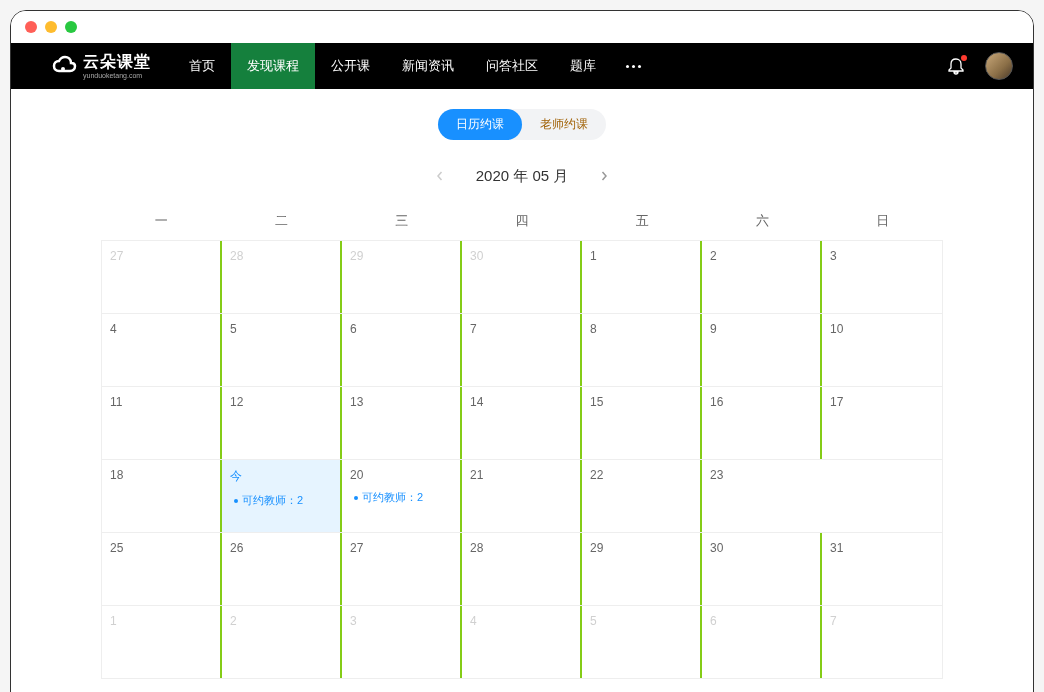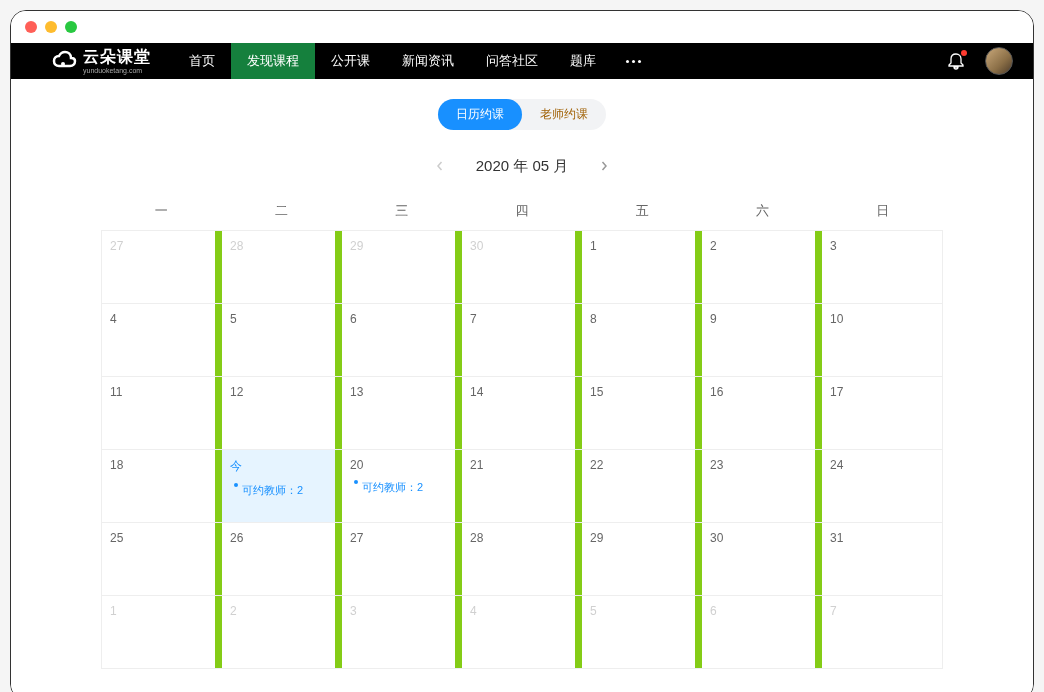--- a/index.html
+++ b/index.html
@@ -26,21 +26,21 @@
     }
     .traffic-light {
       width: 12px; height: 12px; border-radius: 50%;
     }
     .tl-red { background: #ff5f57; }
     .tl-yellow { background: #febc2e; }
     .tl-green { background: #28c840; }
 
     .header {
       background: #000;
-      height: 36px;
+      height: 46px;
       display: flex;
       align-items: center;
       padding: 0 20px 0 40px;
       color: #fff;
     }
     .logo {
       display: flex;
       align-items: center;
       gap: 4px;
       margin-right: 22px;
@@ -163,21 +163,21 @@
       margin: 0 40px;
       border: 1px solid #eee;
       border-bottom: none;
     }
     .calendar-row {
       display: grid;
       grid-template-columns: repeat(7, 1fr);
       border-bottom: 1px solid #eee;
     }
     .calendar-cell {
-      border-right: 7px solid #84cc16;
+      border-right: 2px solid #84cc16;
       min-height: 72px;
       padding: 8px 8px;
       position: relative;
       cursor: pointer;
     }
     .calendar-cell:last-child { border-right: none; }
     .calendar-cell.today {
       background: #e6f4ff;
     }
     .day-num {
@@ -189,21 +189,21 @@
     }
     .today-label {
       font-size: 12px;
       color: #1890ff;
     }
     .event {
       margin-top: 8px;
       font-size: 11px;
       color: #1890ff;
       display: flex;
-      align-items: flex-start;
+      align-items: center;
       gap: 4px;
       padding-left: 4px;
     }
     .event-dot {
       width: 4px; height: 4px;
       background: #1890ff;
       border-radius: 50%;
       flex-shrink: 0;
     }
   </style>
@@ -381,23 +381,20 @@
           </div>
           <div class="calendar-cell">
             <div class="day-num">21</div>
           </div>
           <div class="calendar-cell">
             <div class="day-num">22</div>
           </div>
           <div class="calendar-cell">
             <div class="day-num">23</div>
           </div>
-          <div class="calendar-cell">
-            <div class="day-num">24</div>
-          </div>
         </div>
         <div class="calendar-row">
           <div class="calendar-cell">
             <div class="day-num">25</div>
           </div>
           <div class="calendar-cell">
             <div class="day-num">26</div>
           </div>
           <div class="calendar-cell">
             <div class="day-num">27</div>

